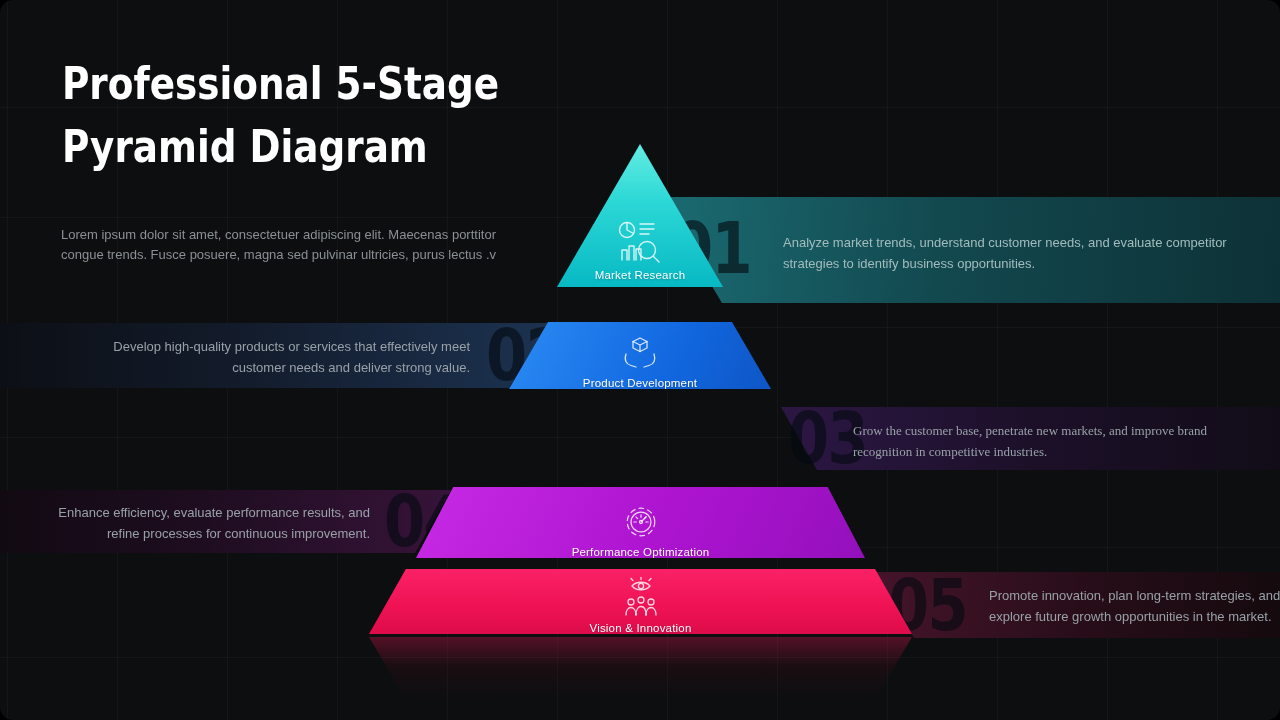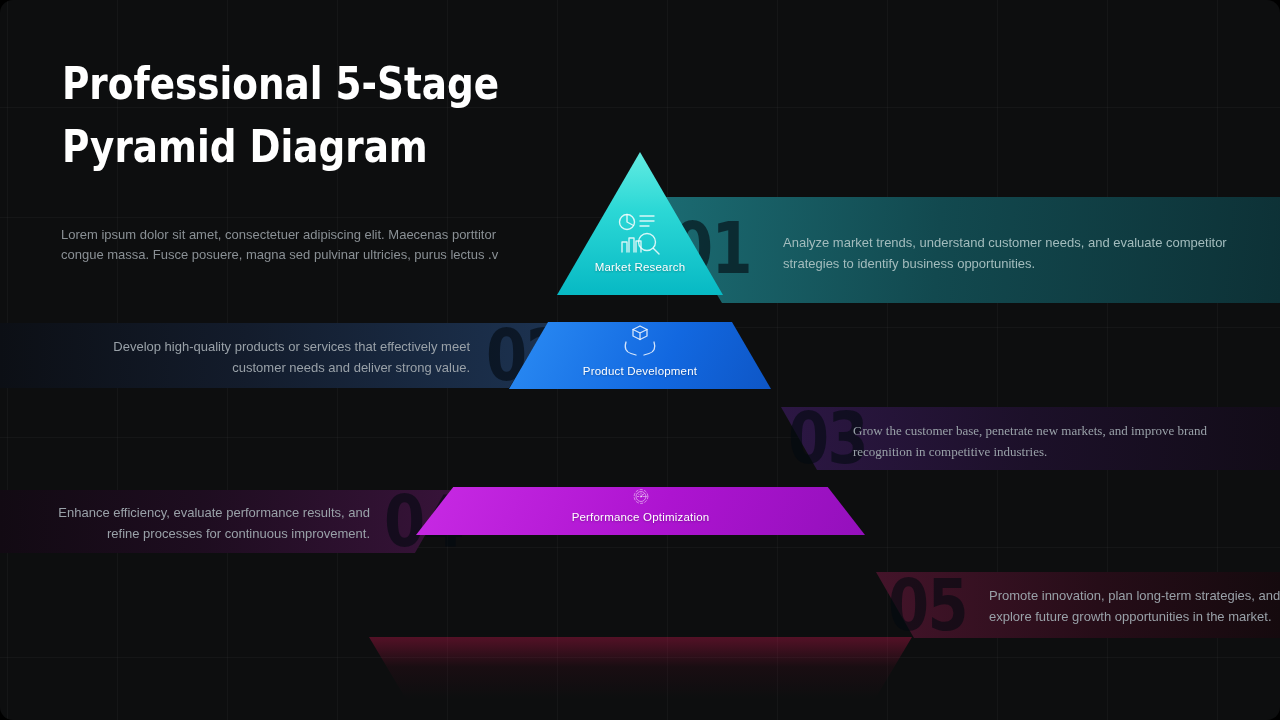--- a/index.html
+++ b/index.html
@@ -26,21 +26,21 @@
     font-size:13px;line-height:20px;white-space:pre-line;
   }
   .band{z-index:1;}
   .bignum{
     z-index:2;font-family:"DejaVu Sans", sans-serif;font-weight:800;
     font-size:72px;line-height:72px;color:rgba(4,9,16,0.62);
     letter-spacing:-2px;transform:scaleX(0.82);transform-origin:left top;
   }
   .layer{
     z-index:3;display:flex;flex-direction:column;align-items:center;
-    justify-content:flex-end;gap:5px;box-sizing:border-box;padding-bottom:12px;
+    justify-content:flex-end;gap:5px;box-sizing:border-box;padding-bottom:0;
   }
   .layer .label{
     color:#ffffff;font-size:11.5px;letter-spacing:0.2px;white-space:nowrap;
     text-shadow:0 1px 2px rgba(0,0,0,0.25);
   }
   .layer svg{stroke:rgba(255,255,255,0.82);fill:none;stroke-linecap:round;stroke-linejoin:round;}
   .desc{
     z-index:4;font-size:13px;line-height:20.5px;color:#99a1a8;white-space:pre-line;
   }
   .desc.teal{color:#a3bcbd;}
@@ -55,21 +55,21 @@
 <body>
 
 <div id="canvas">
 
   <div class="abs title">
     <div>Professional 5-Stage</div>
     <div>Pyramid Diagram</div>
   </div>
 
   <div class="abs intro">Lorem ipsum dolor sit amet, consectetuer adipiscing elit. Maecenas porttitor
-congue massa. Fusce posuere, magna sed pulvinar ultricies, purus lectus .v</div>
+congue trends. Fusce posuere, magna sed pulvinar ultricies, purus lectus .v</div>
 
   <div class="abs band" style="left:659px;top:197px;width:621px;height:106px;
               clip-path:polygon(0 0,100% 0,100% 100%,63px 100%);
               background:linear-gradient(95deg,#1b6b72 0%,#12494f 45%,#0d3136 100%);"></div>
   <div class="abs band" style="left:0;top:323px;width:548px;height:65px;
               clip-path:polygon(0 0,100% 0,92.9% 100%,0 100%);
               background:linear-gradient(270deg,#1c3250 0%,#131c2c 55%,#0c0f15 100%);"></div>
   <div class="abs band" style="left:781px;top:407px;width:499px;height:63px;
               clip-path:polygon(0 0,100% 0,100% 100%,36px 100%);
               background:linear-gradient(90deg,#2c1744 0%,#1c1029 50%,#120c18 100%);"></div>
@@ -79,21 +79,21 @@
   <div class="abs band" style="left:876px;top:572px;width:404px;height:66px;
               clip-path:polygon(0 0,100% 0,100% 100%,38px 100%);
               background:linear-gradient(90deg,#44142a 0%,#260d18 55%,#150a0e 100%);"></div>
 
   <div class="abs bignum" style="left:672px;top:212px;">01</div>
   <div class="abs bignum" style="left:486px;top:319px;">02</div>
   <div class="abs bignum" style="left:788px;top:402px;">03</div>
   <div class="abs bignum" style="left:384px;top:485px;">04</div>
   <div class="abs bignum" style="left:888px;top:569px;">05</div>
 
-  <div class="abs layer" style="left:557px;top:152px;width:166px;height:143px;padding-bottom:22px;
+  <div class="abs layer" style="left:557px;top:144px;width:166px;height:143px;padding-bottom:6px;
               clip-path:polygon(50% 0,100% 100%,0 100%);
               background:linear-gradient(180deg,#63ece2 0%,#2cd8d6 40%,#07b9c4 100%);">
     <svg width="48" height="44" viewBox="0 0 48 44" stroke-width="1.4">
       <circle cx="11" cy="10" r="7.5"></circle>
       <path d="M11 2.5 V10 L17.5 13.5"></path>
       <path d="M24 4 h14 M24 9 h14 M24 14 h9"></path>
       <path d="M6 40 V30 h5 V40 M13 40 V26 h5 V40 M20 40 V29 h5 V40"></path>
       <circle cx="31" cy="30" r="8.5"></circle>
       <path d="M37.5 36.5 L43 42"></path>
     </svg>
@@ -106,33 +106,49 @@
     <svg width="40" height="36" viewBox="0 0 40 36" stroke-width="1.3">
       <path d="M20 2 L27 5.5 L27 12 L20 15.5 L13 12 L13 5.5 Z"></path>
       <path d="M13 5.5 L20 9 L27 5.5 M20 9 V15.5"></path>
       <path d="M6 18 c-2 6 0 10 5 11.5 l5 1.5"></path>
       <path d="M34 18 c2 6 0 10 -5 11.5 l-5 1.5"></path>
     </svg>
     <span class="label">Product Development</span>
   </div>
 
 
-  <div class="abs layer" style="left:416px;top:487px;width:449px;height:48px;
+  <div class="abs layer" style="left:416px;top:487px;width:449px;height:71px;
               clip-path:polygon(8.3% 0,91.7% 0,100% 100%,0 100%);
               background:linear-gradient(115deg,#c82ae4 0%,#ad14d0 55%,#9410bc 100%);">
     <svg width="38" height="38" viewBox="0 0 40 40" stroke-width="1.3">
       <circle cx="20" cy="20" r="14.5" stroke-dasharray="5 4.4"></circle>
       <circle cx="20" cy="20" r="10.5"></circle>
       <path d="M20 12.5 V15 M12.5 20 h2.5 M27.5 20 H25 M14.8 14.8 l1.7 1.7 M25.2 14.8 l-1.7 1.7"></path>
       <path d="M20 20 L25.5 14.5"></path>
       <circle cx="20" cy="20" r="1.6"></circle>
     </svg>
     <span class="label">Performance Optimization</span>
   </div>
 
+  <div class="abs layer" style="left:369px;top:569px;width:543px;height:65px;
+              clip-path:polygon(6.8% 0,93.2% 0,100% 100%,0 100%);
+              background:linear-gradient(180deg,#fb2166 0%,#ee1254 60%,#dd0c4a 100%);">
+    <svg width="44" height="40" viewBox="0 0 44 40" stroke-width="1.3">
+      <path d="M13 9 C17 4 27 4 31 9 C27 14 17 14 13 9 Z"></path>
+      <circle cx="22" cy="9" r="2.6"></circle>
+      <path d="M22 2.5 V0.5 M14 3.5 L12 1.5 M30 3.5 L32 1.5"></path>
+      <circle cx="12" cy="25" r="3"></circle>
+        <circle cx="22" cy="23" r="3"></circle>
+        <circle cx="32" cy="25" r="3"></circle>
+      <path d="M7 38 c0-5 2.5-7.5 5-7.5 s5 2.5 5 7.5"></path>
+      <path d="M17 38 c0-6 2.5-8.5 5-8.5 s5 2.5 5 8.5"></path>
+      <path d="M27 38 c0-5 2.5-7.5 5-7.5 s5 2.5 5 7.5"></path>
+    </svg>
+    <span class="label">Vision &amp; Innovation</span>
+  </div>
 
   <div class="abs reflection"></div>
 
   <div class="abs desc teal" style="left:743px;top:233px;width:510px;margin-left:40px;">Analyze market trends, understand customer needs, and evaluate competitor
 strategies to identify business opportunities.</div>
   <div class="abs desc right" style="right:810px;top:337px;width:480px;">Develop high-quality products or services that effectively meet
 customer needs and deliver strong value.</div>
   <div class="abs desc" style="left:853px;top:421px;width:420px;font-family:Liberation Serif, serif;">Grow the customer base, penetrate new markets, and improve brand
 recognition in competitive industries.</div>
   <div class="abs desc right" style="right:910px;top:503px;width:420px;">Enhance efficiency, evaluate performance results, and

